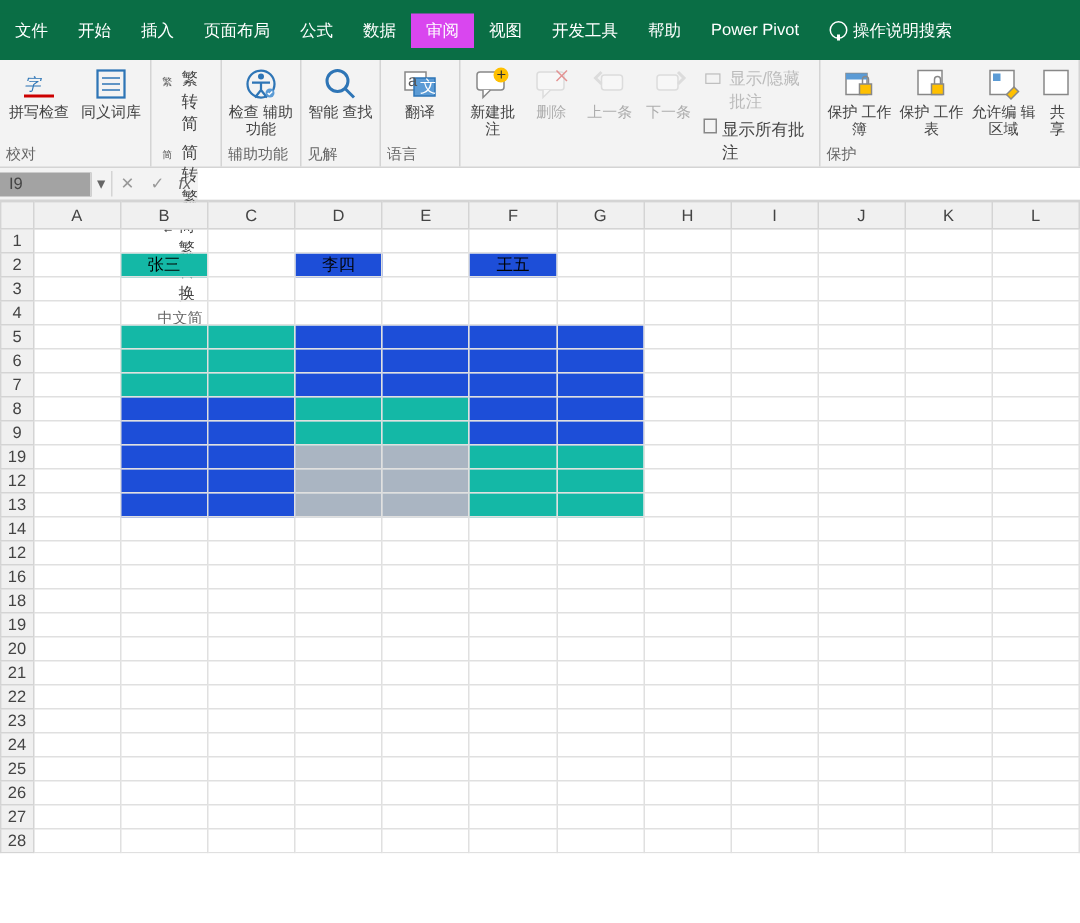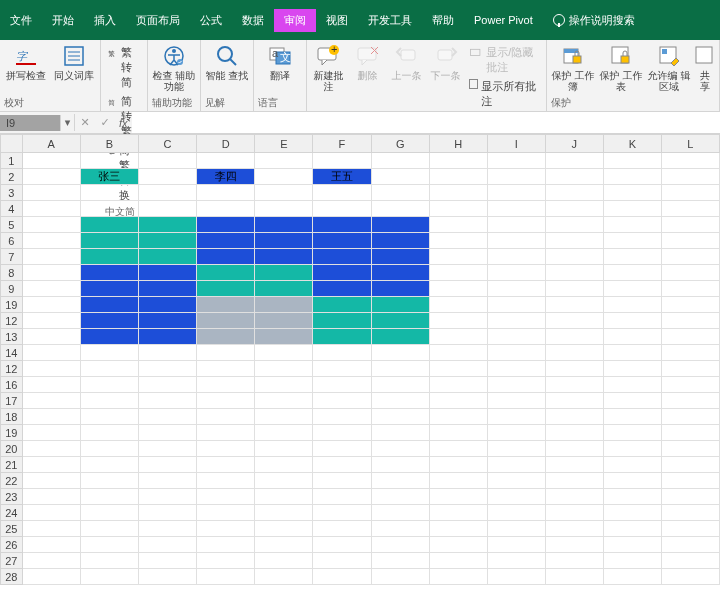--- a/index.html
+++ b/index.html
@@ -493,35 +493,20 @@
           <td class="cell"></td>
           <td class="cell"></td>
           <td class="cell"></td>
           <td class="cell"></td>
           <td class="cell"></td>
           <td class="cell"></td>
           <td class="cell"></td>
           <td class="cell"></td>
         </tr>
         <tr>
-          <td class="rowhdr">17</td>
-          <td class="cell"></td>
-          <td class="cell"></td>
-          <td class="cell"></td>
-          <td class="cell"></td>
-          <td class="cell"></td>
-          <td class="cell"></td>
-          <td class="cell"></td>
-          <td class="cell"></td>
-          <td class="cell"></td>
-          <td class="cell"></td>
-          <td class="cell"></td>
-          <td class="cell"></td>
-        </tr>
-        <tr>
           <td class="rowhdr">18</td>
           <td class="cell"></td>
           <td class="cell"></td>
           <td class="cell"></td>
           <td class="cell"></td>
           <td class="cell"></td>
           <td class="cell"></td>
           <td class="cell"></td>
           <td class="cell"></td>
           <td class="cell"></td>

